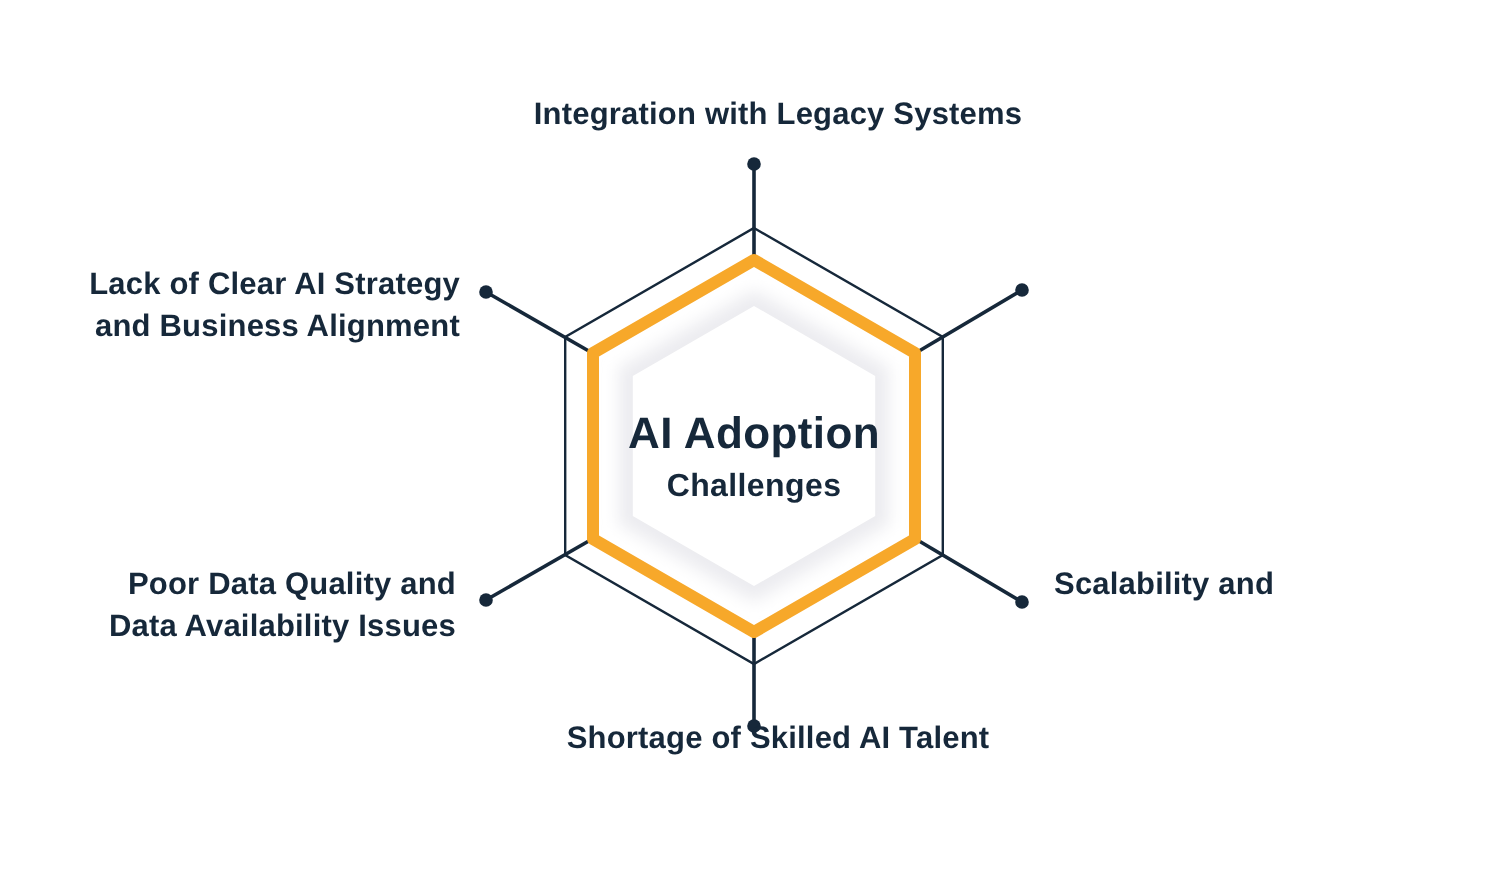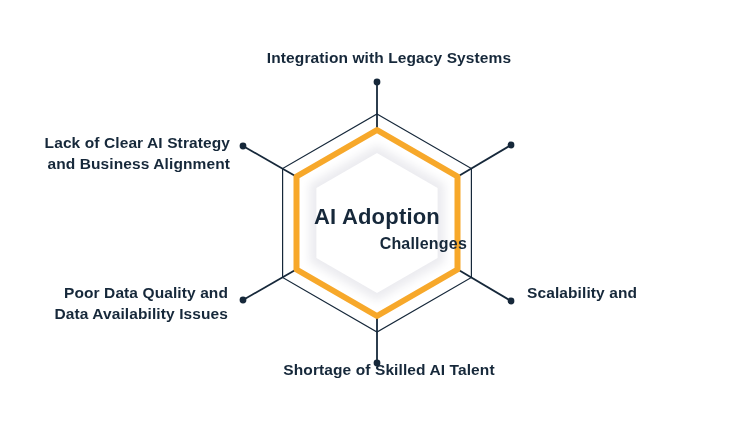--- a/index.html
+++ b/index.html
@@ -31,21 +31,21 @@
   }
   .label.center-x { left: 0; right: 0; text-align: center; padding-left: 24px; }
   .label.align-right { text-align: right; }
 
   .center-title {
     position: absolute; left: 287px; top: 186px; width: 180px;
     text-align: center; color: var(--ink);
   }
   .center-title .t1 { font-size: 15px; font-weight: 700; letter-spacing: 0.2px; }
   .center-title .t2 { font-size: 22px; font-weight: 700; letter-spacing: 0.2px; margin-top: 18px; }
-  .center-title .t3 { font-size: 16px; font-weight: 700; letter-spacing: 0.2px; margin-top: 5px; text-align: right; }
+  .center-title .t3 { font-size: 16px; font-weight: 700; letter-spacing: 0.2px; margin-top: 5px; }
 </style>
 </head>
 <body style="--ink: #16283A; --accent: #F7A82A; --halo: #ECECF0;">
 
 <div class="stage">
 
   <svg class="diagram" width="754" height="446" viewBox="0 0 754 446">
     <defs>
       <filter id="soften" x="-30%" y="-30%" width="160%" height="160%">
         <feGaussianBlur stdDeviation="4"></feGaussianBlur>

